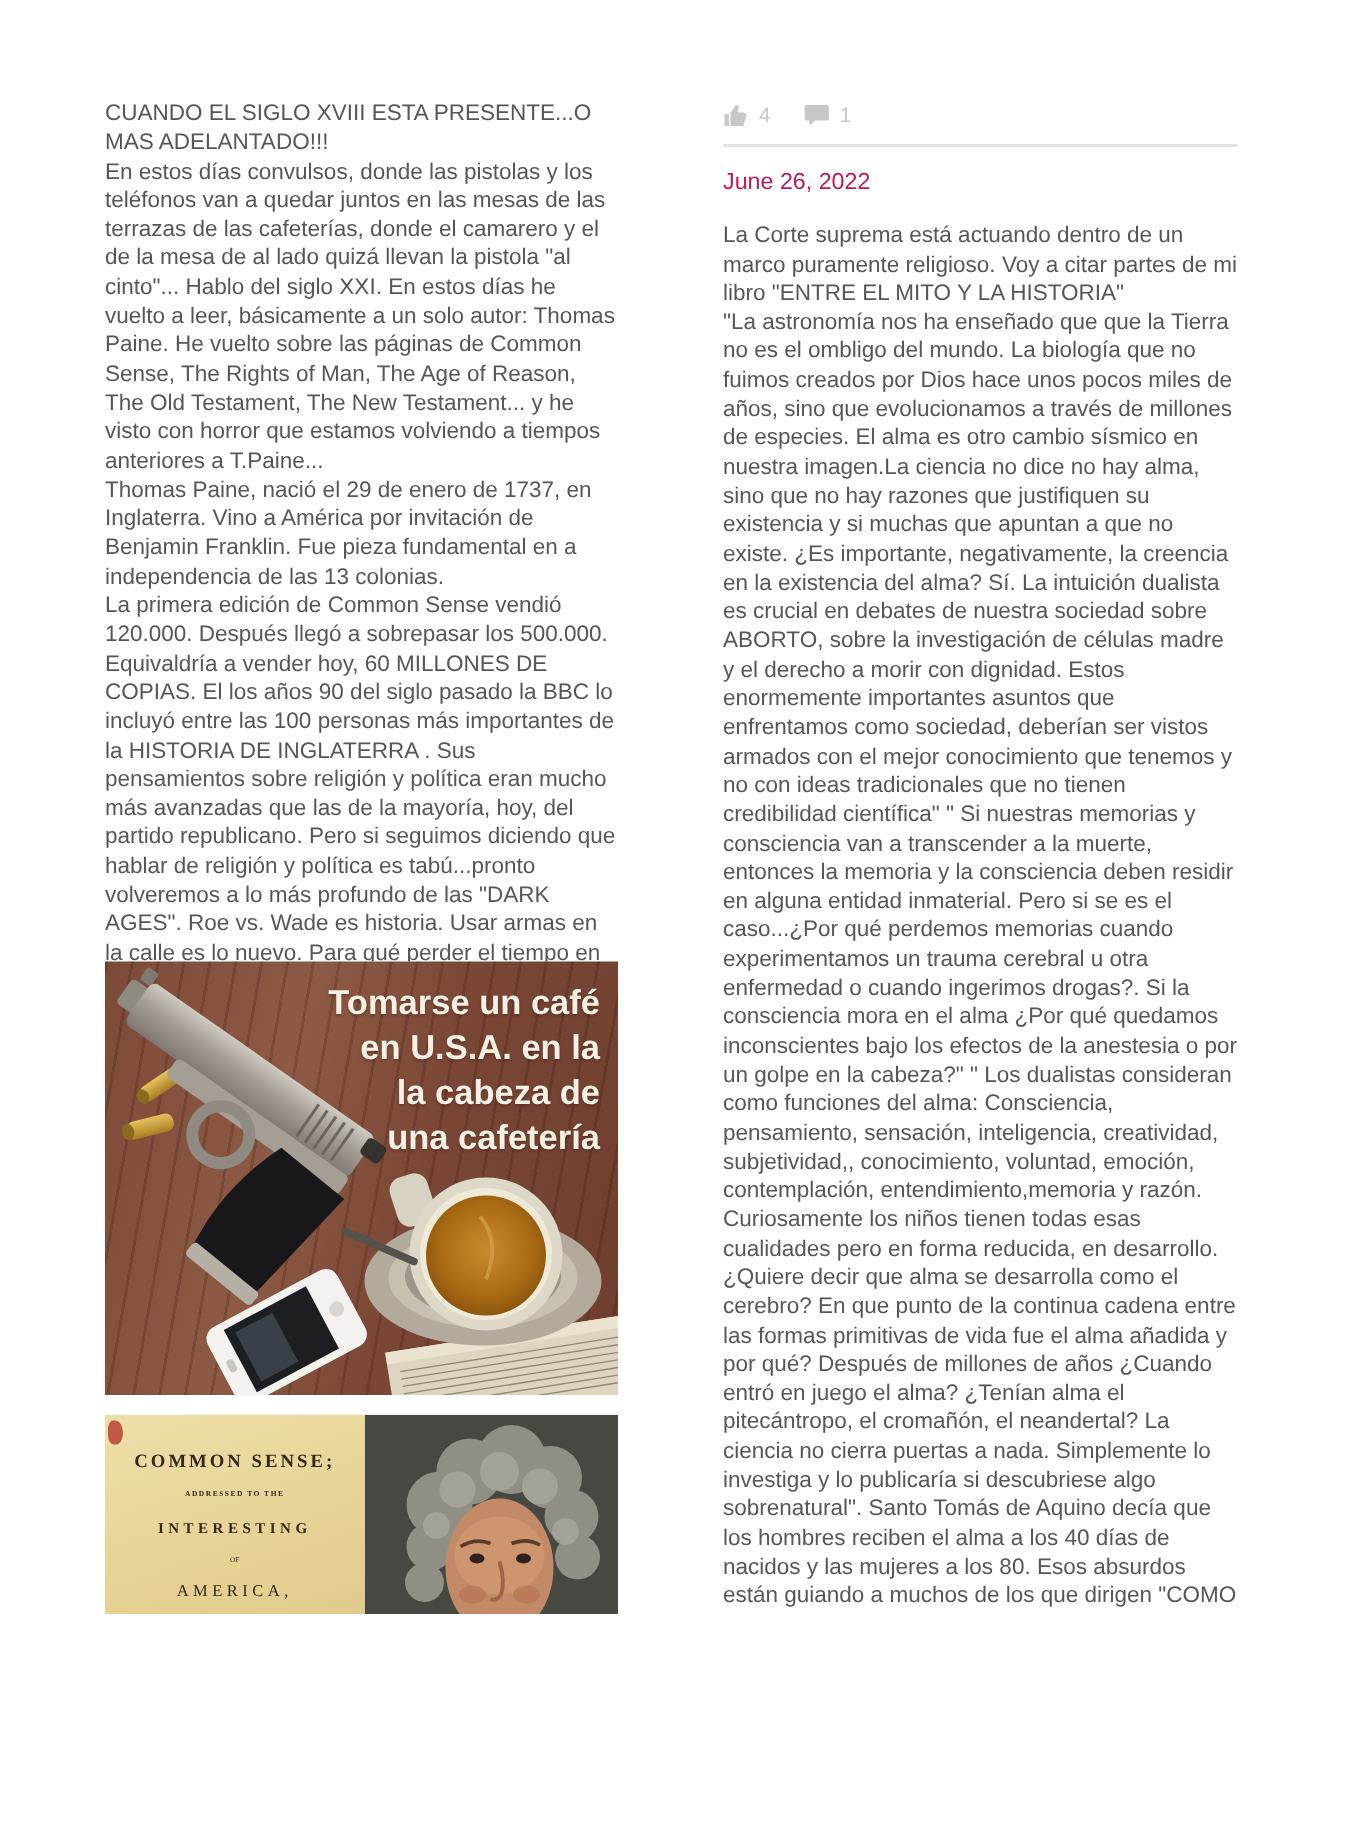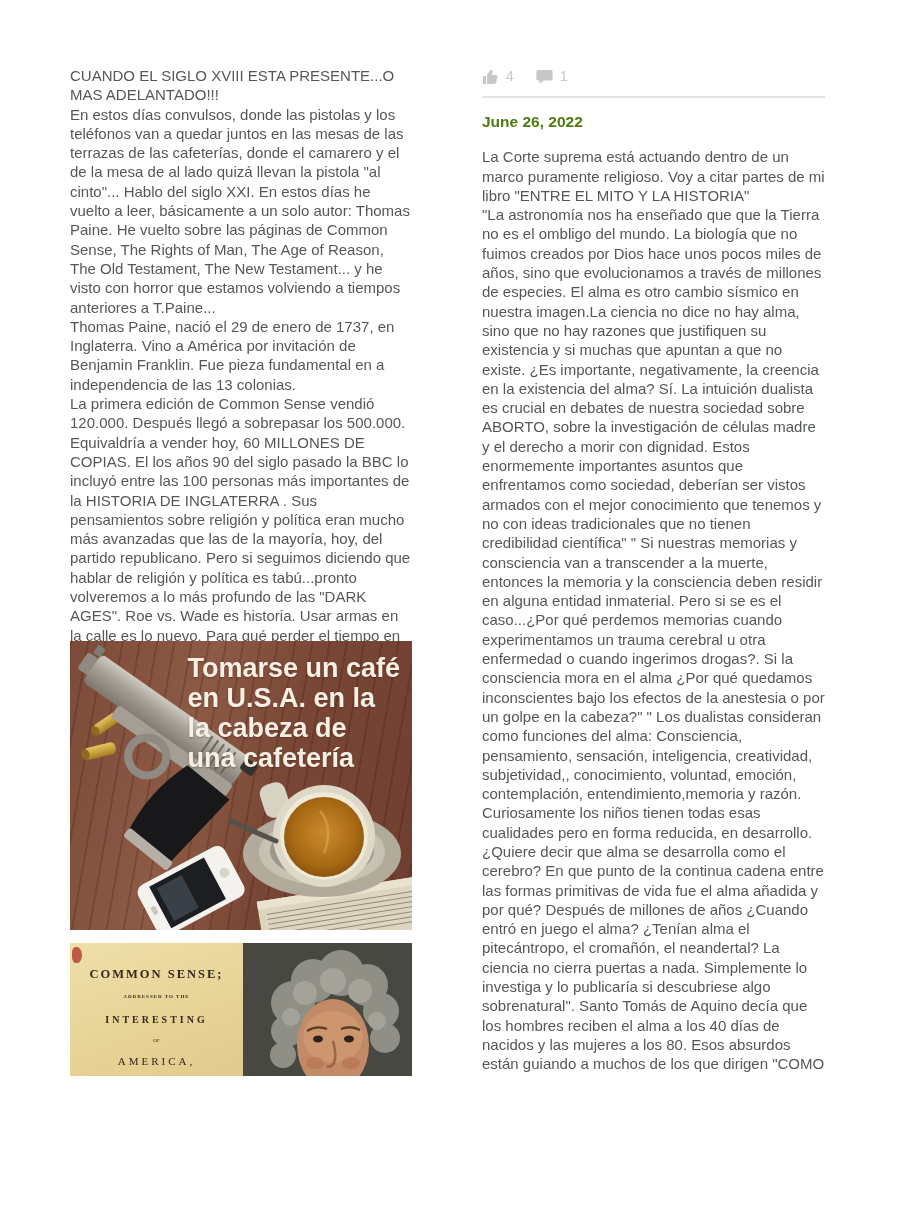--- a/index.html
+++ b/index.html
@@ -8,31 +8,31 @@
   .col{position:absolute;width:343px;color:#54575a;font-size:15px;line-height:19.3px;}
   .col-left{left:70px;top:66px;}
   .col-right{left:482px;top:66px;}
   .col p{margin:0;}
   .left-text{height:575px;overflow:hidden;}
   
   .reactions{display:flex;align-items:center;height:22px;color:#c7c7c7;font-size:14px;}
   .reaction{display:flex;align-items:center;gap:7px;margin-right:22px;cursor:pointer;}
   .reaction svg{display:block;}
   .divider{border:none;border-top:2px solid #e3e3e3;margin:8px 0 0 0;width:100%;}
-  .post-date{margin-top:14px;font-weight:bold;color:#4d7c0f;font-size:15.5px;}
+  .post-date{margin-top:14px;font-weight:normal;color:#be185d;font-size:15.5px;}
   .post-body{margin-top:16px;}
   
   .fig{position:relative;width:342px;overflow:hidden;}
   .fig-gun{height:289px;margin-top:0;
     background:
       repeating-linear-gradient(100deg, rgba(40,10,5,.18) 0 2px, rgba(0,0,0,0) 2px 17px),
       linear-gradient(105deg,#7c4a38 0%,#8d5a45 35%,#7a4736 60%,#6e3e2f 100%);}
   .fig-gun svg{position:absolute;left:0;top:0;}
-  .gun-caption{position:absolute;top:12px;right:12px;text-align:left;
-    color:#f7f1e5;font-weight:bold;font-size:27px;line-height:30px;
+  .gun-caption{position:absolute;top:12px;right:12px;text-align:right;
+    color:#f7f1e5;font-weight:bold;font-size:23px;line-height:30px;
     text-shadow:0 1px 2px rgba(60,20,10,.35);}
   
   .fig-book{height:230px;margin-top:13px;display:flex;}
   .book-paper{position:relative;width:173px;height:230px;overflow:hidden;text-align:center;
     background:linear-gradient(160deg,#eedfa9 0%,#e6d193 45%,#d8bf82 100%);
     color:#33281a;font-family:"Liberation Serif","DejaVu Serif",serif;}
   .book-paper .red-mark{position:absolute;left:2px;top:4px;width:10px;height:16px;
     background:#b5372c;border-radius:40% 60% 55% 45%;opacity:.8;}
   .bp-title{margin-top:22px;font-size:12.5px;letter-spacing:2px;font-weight:bold;}
   .bp-tiny{font-size:5px;letter-spacing:1px;font-weight:bold;margin-top:3px;}

